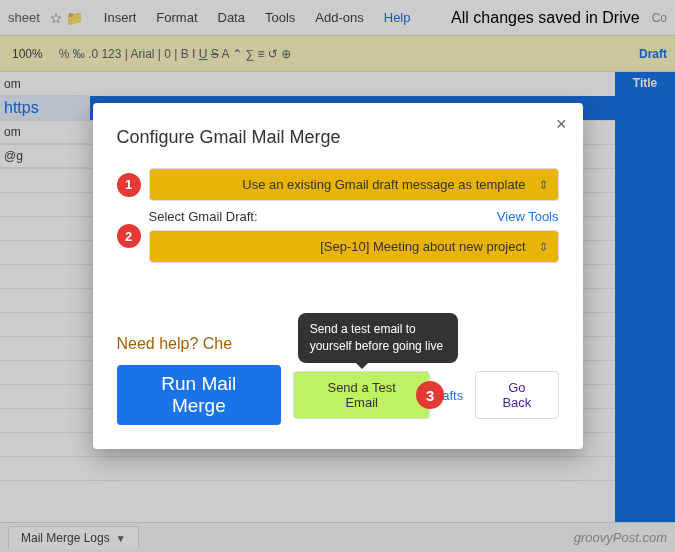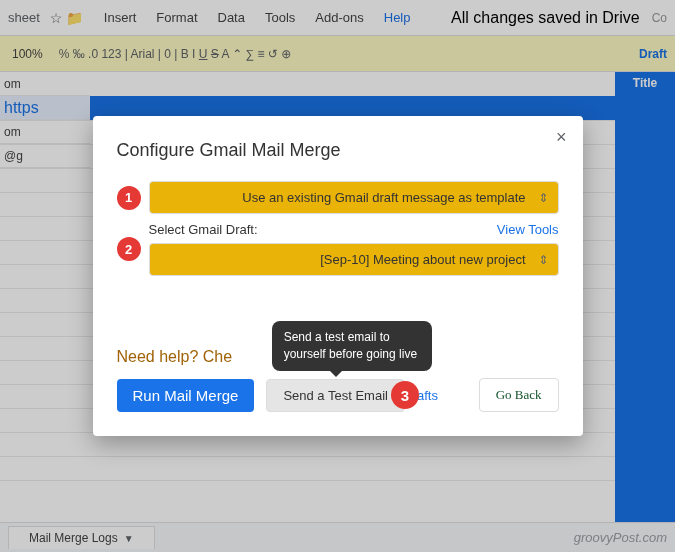--- a/index.html
+++ b/index.html
@@ -114,21 +114,21 @@
       background: #f8f9fa;
       border-top: 1px solid #e0e0e0;
       display: flex;
       align-items: center;
       padding: 0 8px;
     }
     .sheet-tab {
       background: #fff;
       border: 1px solid #e0e0e0;
       border-bottom: none;
-      padding: 4px 20px;
+      padding: 4px 12px;
       font-size: 12px;
       color: #444;
       cursor: pointer;
       display: flex;
       align-items: center;
       gap: 6px;
     }
     .sheet-tab .tab-arrow {
       font-size: 10px;
       color: #5f6368;
@@ -259,51 +259,50 @@
       align-items: center;
       gap: 12px;
       position: relative;
     }
     .btn-primary {
       background: #1a73e8;
       color: #fff;
       border: none;
       padding: 8px 16px;
       border-radius: 4px;
-      font-size: 15px;
+      font-size: 19px;
       cursor: pointer;
       font-weight: 500;
     }
     .btn-secondary {
-      background: #e5e5e5;
+      background: #bef264;
       color: #333;
       border: 1px solid #dadce0;
       padding: 8px 16px;
       border-radius: 4px;
       font-size: 13px;
       cursor: pointer;
     }
     .btn-link {
       color: #1a73e8;
       background: none;
       border: none;
       font-size: 13px;
       cursor: pointer;
       text-decoration: none;
     }
     .btn-go-back {
       margin-left: auto;
       background: #fff;
-      color: #14532d;
+      color: #4c1d95;
       border: 1px solid #dadce0;
       padding: 8px 16px;
       border-radius: 4px;
       font-size: 13px;
       cursor: pointer;
-      font-family: Liberation Serif, serif;
     }
 
     
     .tooltip-wrapper {
       position: relative;
       display: inline-block;
     }
     .tooltip-box {
       position: absolute;
       bottom: calc(100% + 8px);

